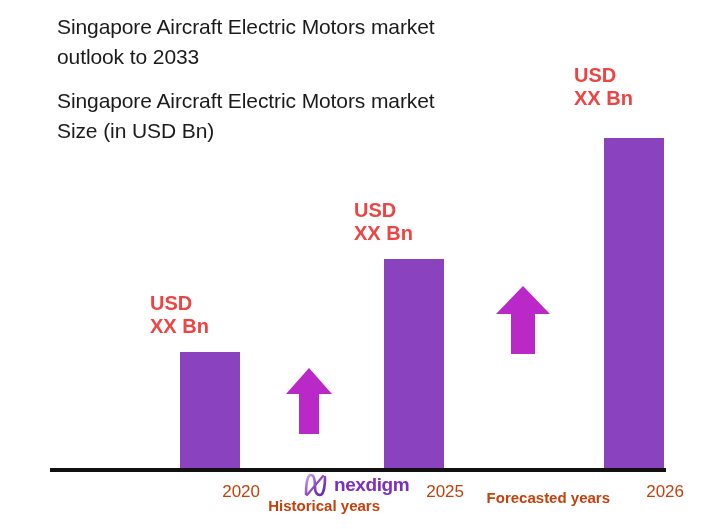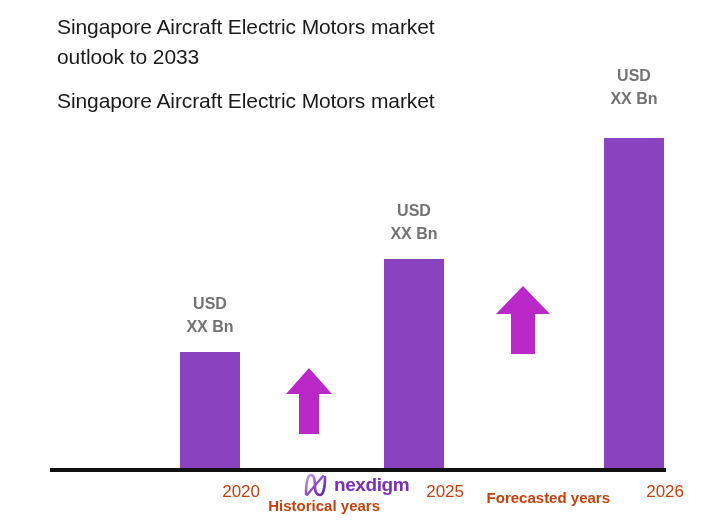--- a/index.html
+++ b/index.html
@@ -57,25 +57,24 @@
   .bar {
     position: absolute;
     background: #8B42BE;
   }
   #bar-2020 { left: 180px; width: 60px; top: 352px; height: 117px; }
   #bar-2025 { left: 384px; width: 60px; top: 259px; height: 210px; }
   #bar-2035 { left: 604px; width: 60px; top: 138px; height: 331px; }
 
   .bar-label {
     position: absolute;
-    text-align: center;
-    font-size: 16px;
+    font-size: 20px;
     font-weight: bold;
     line-height: 23px;
-    color: #737373;
+    color: #ef4444;
     width: 120px;
   }
   #label-2020 { left: 150px; top: 292px; }
   #label-2025 { left: 354px; top: 199px; }
   #label-2035 { left: 574px; top: 64px; }
 
   .arrow {
     position: absolute;
   }
   #arrow-historical { left: 286px; top: 368px; width: 46px; height: 66px; }
@@ -123,20 +122,21 @@
 
 <div id="canvas">
 
   <div class="title-block" id="title-main">
     <div class="title-line">Singapore Aircraft Electric Motors market</div>
     <div class="title-line">outlook to 2033</div>
   </div>
 
   <div class="title-block" id="title-sub">
     <div class="title-line">Singapore Aircraft Electric Motors market</div>
+    <div class="title-line">Size (in USD Bn)</div>
   </div>
 
   <div id="plot">
 
     <div class="bar" id="bar-2020"></div>
     <div class="bar" id="bar-2025"></div>
     <div class="bar" id="bar-2035"></div>
 
     <div class="bar-label" id="label-2020">
       <div>USD</div>

